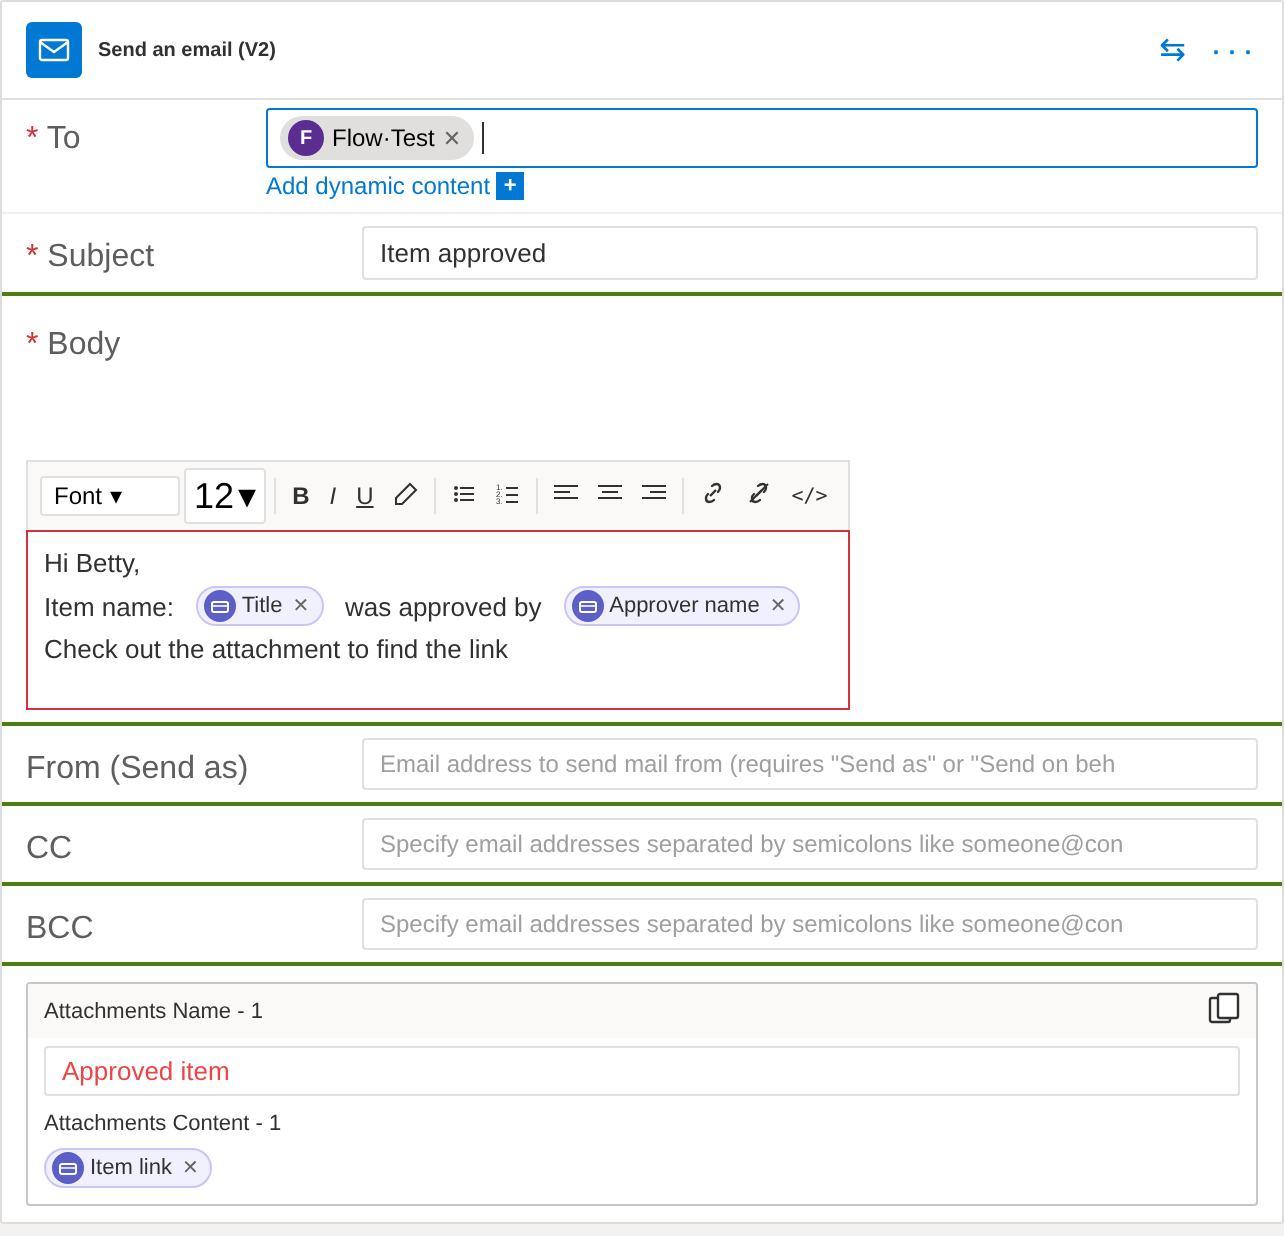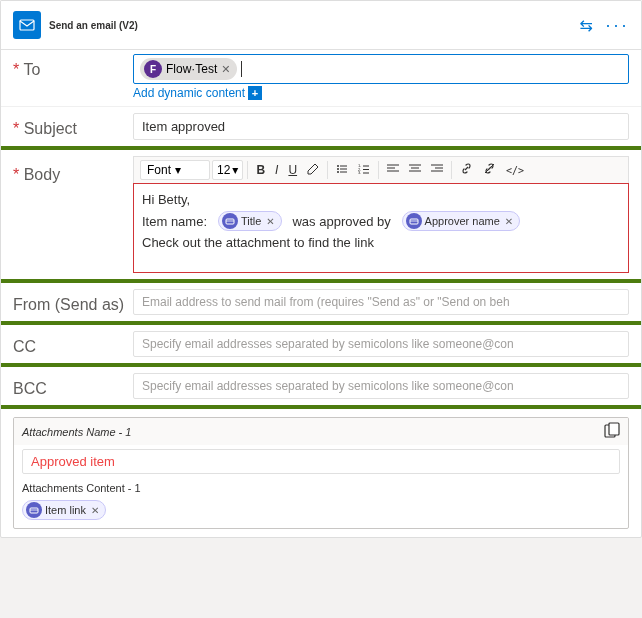--- a/index.html
+++ b/index.html
@@ -63,22 +63,23 @@
     }
     .header-right {
       display: flex;
       align-items: center;
       gap: 4px;
     }
     .form-row {
       display: flex;
       align-items: flex-start;
       padding: 6px 12px;
-      border-bottom: 4px solid #4d7c0f;
+      border-bottom: 2px solid #4d7c0f;
       min-height: 38px;
+      gap: 48px;
     }
     .form-label {
       width: 120px;
       font-size: 16px;
       color: #605e5c;
       padding-top: 7px;
       flex-shrink: 0;
     }
     .required::before {
       content: '* ';
@@ -199,21 +200,21 @@
     }
     .size-select {
       display: flex;
       align-items: center;
       border: 1px solid #e0e0e0;
       padding: 2px 4px;
       border-radius: 2px;
       gap: 2px;
       cursor: pointer;
       background: #fff;
-      font-size: 12px;
+      font-size: 18px;
     }
     .separator {
       width: 1px;
       height: 18px;
       background: #e0e0e0;
       margin: 0 2px;
     }
     .body-editor {
       border: 1.5px solid #d13438;
       min-height: 90px;
@@ -251,20 +252,21 @@
       height: 10px;
     }
     .token-close {
       cursor: pointer;
       font-size: 10px;
       color: #666;
       margin-left: 2px;
     }
     .body-row {
       align-items: flex-start;
+      flex-direction: column;
     }
     .body-label {
       padding-top: 10px;
     }
     .body-field-wrap {
       flex: 1;
     }
     .attachment-section {
       border: 1.5px solid #c8c6c4;
       margin: 8px 12px;
@@ -275,21 +277,20 @@
       display: flex;
       align-items: center;
       justify-content: space-between;
       padding: 4px 8px;
       background: #faf9f8;
     }
     .attachment-label {
       font-size: 11px;
       color: #323130;
       font-weight: 500;
-      font-style: italic;
     }
     .copy-icon {
       color: #323130;
       cursor: pointer;
       font-size: 14px;
     }
     .attachment-name-row {
       padding: 4px 8px 4px 8px;
     }
     .attachment-name-input {

